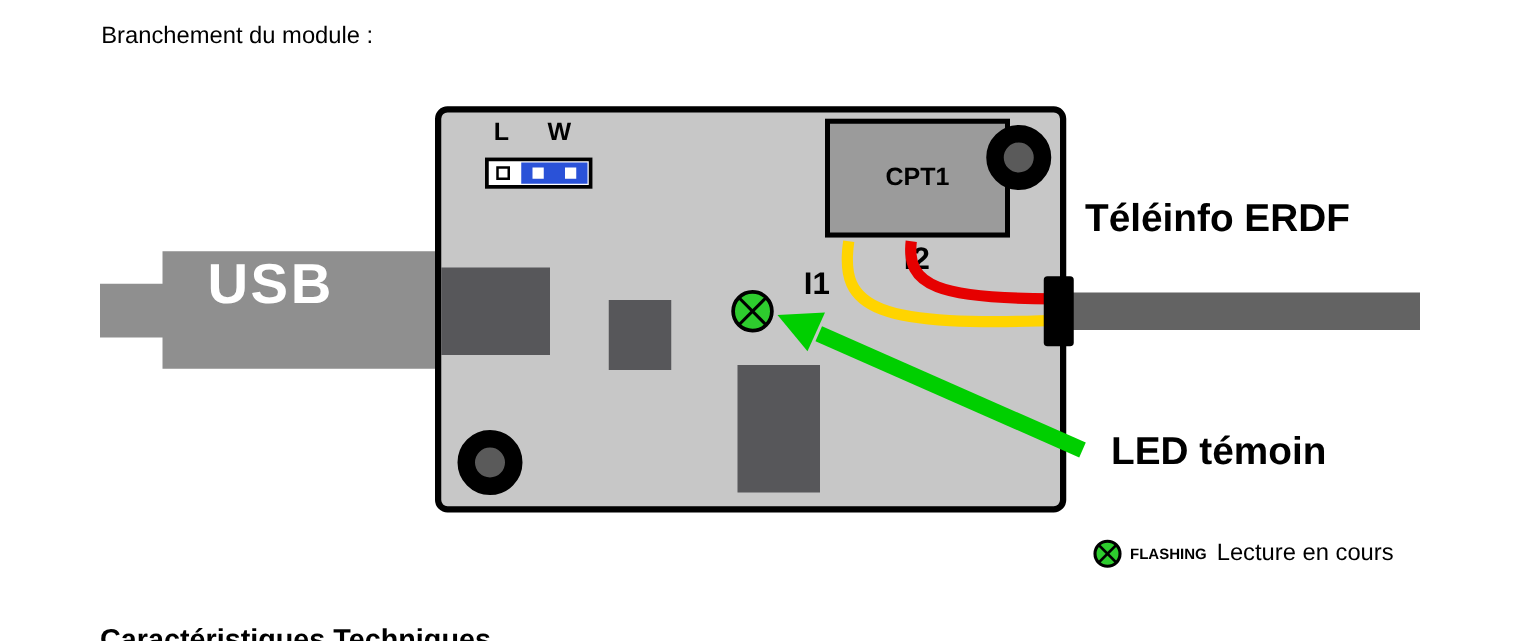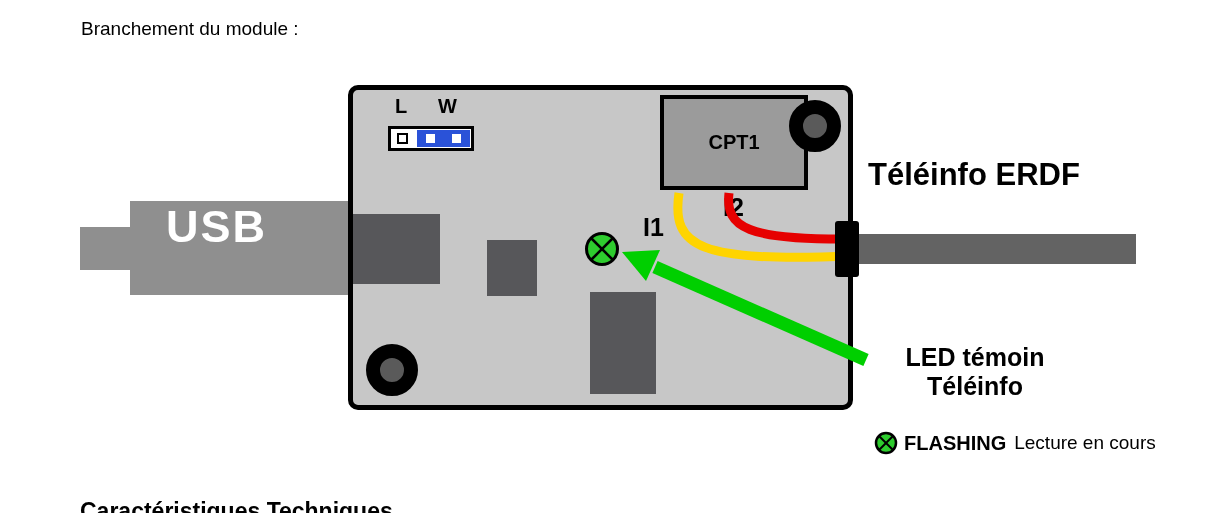--- a/index.html
+++ b/index.html
@@ -46,27 +46,27 @@
   .comp-b { left:134px; top:150px; width:50px; height:56px; }
   .comp-c { left:237px; top:202px; width:66px; height:102px; }
 
   .led { position:absolute; left:230px; top:140px; width:38px; height:38px; }
 
   
   .overlay { position:absolute; left:0; top:0; width:1217px; height:513px; z-index:3; pointer-events:none; }
 
   
   .teleinfo-title { position:absolute; left:868px; top:157px; font-weight:bold; font-size:31px; z-index:5; white-space:nowrap;text-align:center; }
-  .led-caption { position:absolute; left:868px; top:343px; width:214px; text-align:center; font-weight:bold; font-size:25px; line-height:1.15; z-index:5; }
+  .led-caption { position:absolute; left:868px; top:343px; width:214px; text-align:center; font-weight:bold; font-size:31px; line-height:1.15; z-index:5; }
 
   
   .legend { position:absolute; left:874px; top:431px; z-index:5; }
   .legend-row { display:flex; align-items:center; margin-bottom:15px; }
   .legend-icon { width:24px; height:24px; margin-right:6px; flex:0 0 auto; }
-  .legend-state { font-weight:bold; font-size:20px; }
+  .legend-state { font-weight:bold; font-size:12px; }
   .legend-desc { font-size:19px; margin-left:8px; }
 
   .section-heading { position:absolute; left:80px; top:498px; font-weight:bold; font-size:23px; z-index:5; white-space:nowrap; }
 </style>
 </head>
 <body>
 
 <div class="canvas">
 
   <div class="page-title">Branchement du module :</div>
@@ -118,21 +118,20 @@
     <path d="M 679 193 C 671 248, 700 262, 852 256" fill="none" style="stroke:var(--wire-i1)" stroke-width="9"></path>
     <path d="M 729 193 C 725 228, 748 240, 852 239" fill="none" style="stroke:var(--wire-i2)" stroke-width="9"></path>
     <line x1="866" y1="360" x2="655" y2="267" style="stroke:var(--arrow)" stroke-width="13"></line>
     <polygon points="622,252 646,281 660,250" style="fill:var(--arrow)"></polygon>
   </svg>
 
   <div class="teleinfo-title">Téléinfo ERDF</div>
 
   <div class="led-caption">
     <div>LED témoin</div>
-    <div>Téléinfo</div>
   </div>
 
   <div class="legend">
     <div class="legend-row">
       <span class="legend-icon">
         <svg width="24" height="24" viewBox="0 0 24 24">
           <circle cx="12" cy="12" r="10" style="fill:var(--led)" stroke="#000" stroke-width="2.5"></circle>
           <line x1="5" y1="5" x2="19" y2="19" stroke="#000" stroke-width="2"></line>
           <line x1="19" y1="5" x2="5" y2="19" stroke="#000" stroke-width="2"></line>
         </svg>

